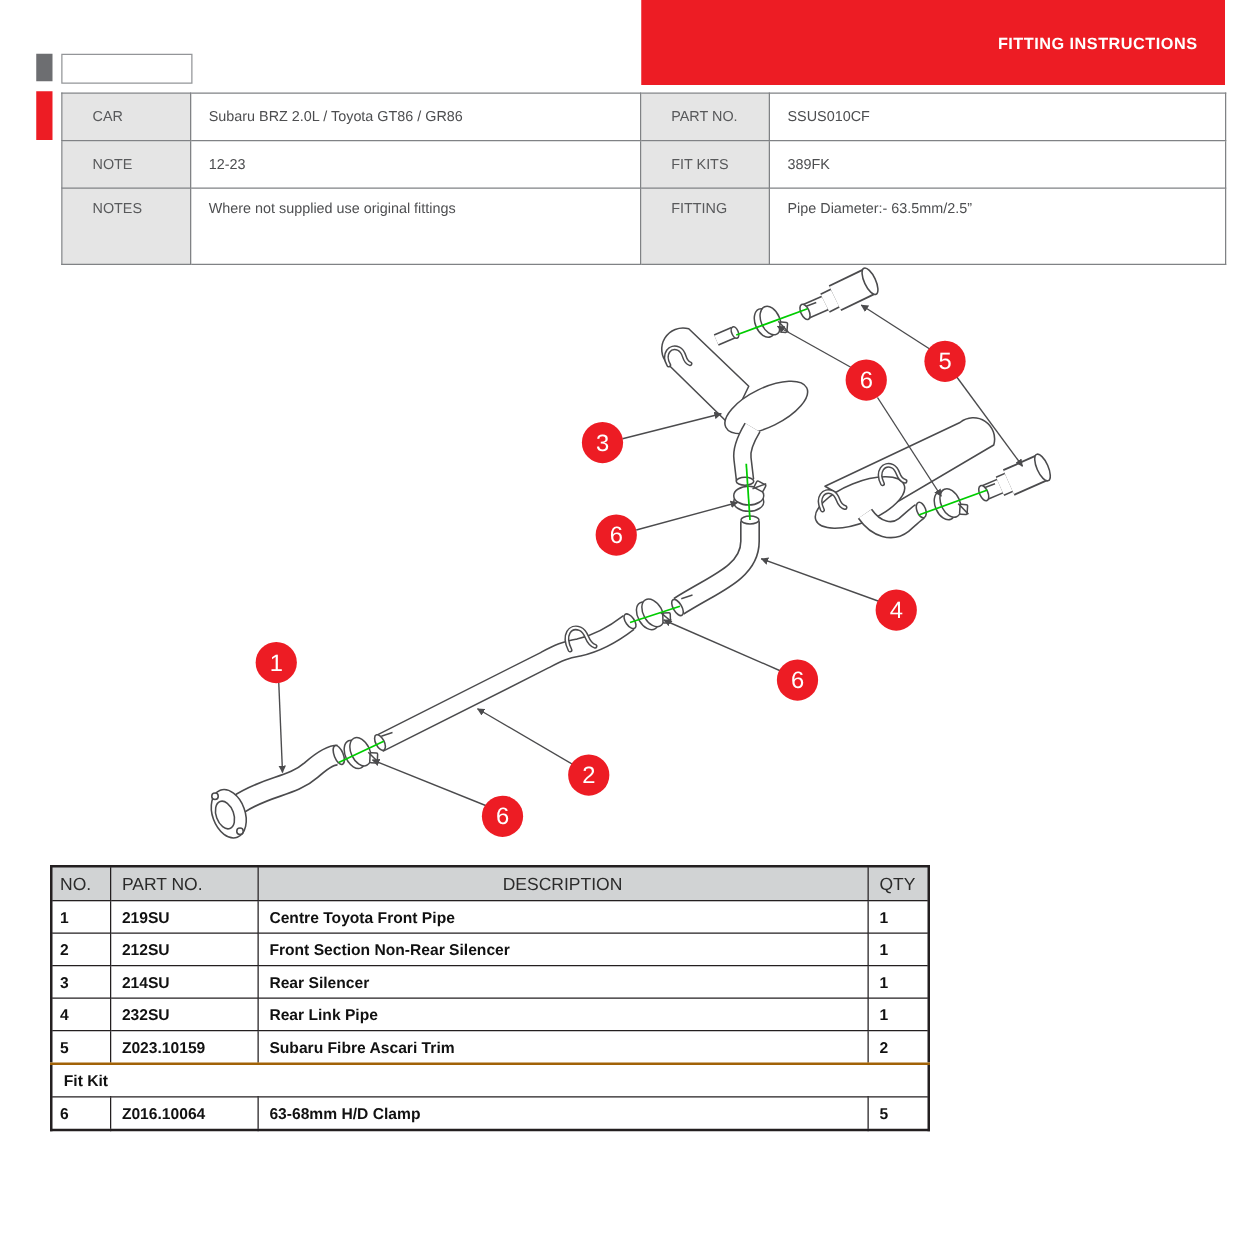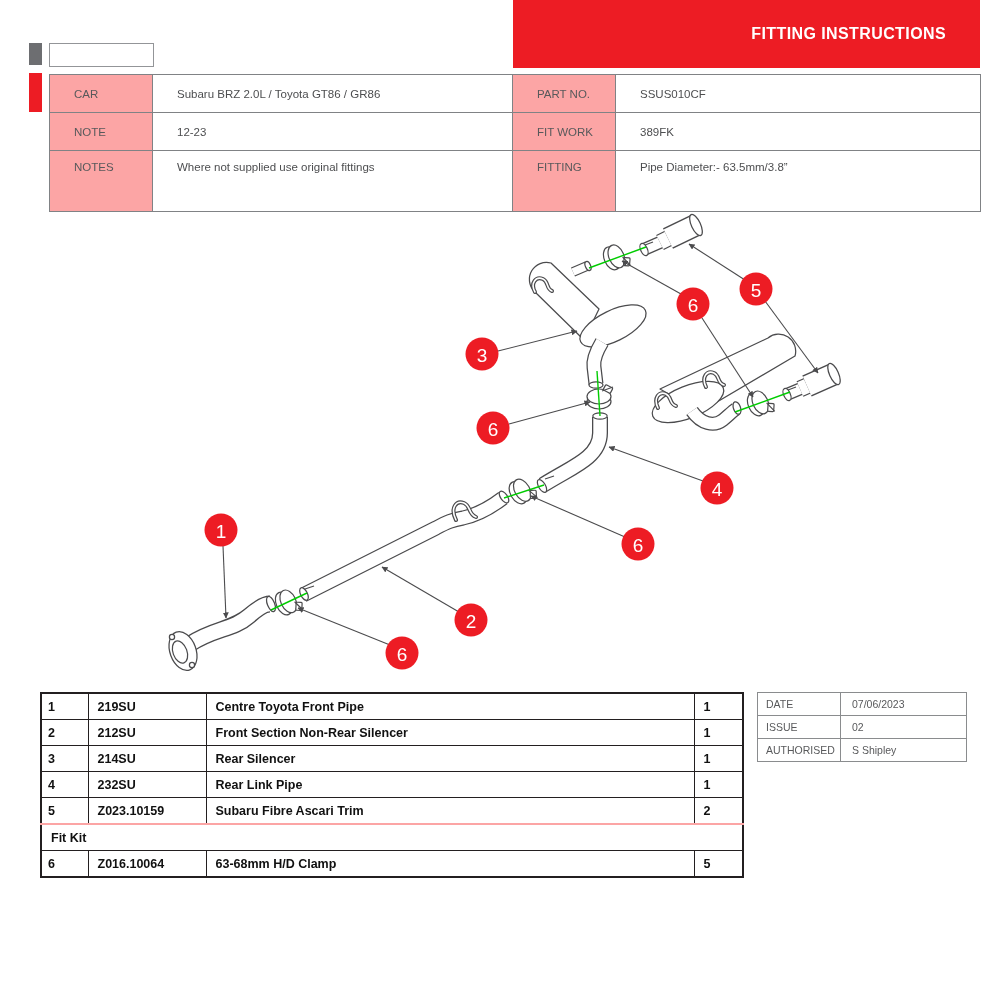--- a/index.html
+++ b/index.html
@@ -2,33 +2,33 @@
 <html><head>
 <meta charset="utf-8">
 <style>
   html,body{margin:0;padding:0;background:#fff;}
   .page{position:relative;width:1000px;height:1000px;background:#fff;overflow:hidden;
         font-family:"Liberation Sans",sans-serif;color:#58595b;}
 
   
   .banner{position:absolute;left:513px;top:0;width:467px;height:68px;background:#ed1c24;
           display:flex;align-items:center;justify-content:flex-end;box-sizing:border-box;
-          padding-right:34px;color:#fff;font-size:16px;font-weight:700;letter-spacing:.4px;}
+          padding-right:22px;color:#fff;font-size:13px;font-weight:700;letter-spacing:.4px;}
   .chip{position:absolute;left:29px;top:43px;width:13px;height:22px;background:#6d6e71;}
   .logo-box{position:absolute;left:49px;top:43px;width:103px;height:22px;background:#fff;border:1px solid #939598;}
   .red-bar{position:absolute;left:29px;top:73px;width:13px;height:39px;background:#ed1c24;}
 
   
   table{border-collapse:collapse;}
   .info{position:absolute;left:49px;top:74px;width:931px;table-layout:fixed;font-size:11.5px;}
   .info td{border:1px solid #808285;padding:0 0 0 13px;color:#58595b;vertical-align:middle;}
-  .info td.val{padding-left:24px;color:#4d4e50;}
+  .info td.val{padding-left:14px;color:#4d4e50;}
   .info tr:nth-child(1) td,.info tr:nth-child(2) td{height:37px;}
   .info tr:nth-child(3) td{height:50px;vertical-align:top;padding-top:10px;margin-left:32px;}
-  .info td.lab{background:#fca5a5;padding-left:24px;}
+  .info td.lab{background:#e5e5e5;padding-left:24px;}
 
   
   .diagram{position:absolute;left:0;top:0;width:1000px;height:1000px;}
   .part{fill:#fff;stroke:#4b4b4d;stroke-width:1.25;stroke-linejoin:round;}
   .tube-o{fill:none;stroke:#4b4b4d;stroke-linecap:butt;stroke-linejoin:round;}
   .tube-i{fill:none;stroke:#fff;stroke-linecap:butt;stroke-linejoin:round;}
   .hook-o{fill:none;stroke:#4b4b4d;stroke-width:4;stroke-linecap:round;}
   .hook-i{fill:none;stroke:#fff;stroke-width:1.6;stroke-linecap:round;}
   .green{fill:none;stroke:#00cc00;stroke-width:1.4;}
   .leader{fill:none;stroke:#4b4b4d;stroke-width:1.1;marker-end:url(#arrw);}
@@ -36,21 +36,21 @@
   .callout text{fill:#fff;font-size:19px;font-family:"Liberation Sans",sans-serif;
                 text-anchor:middle;dominant-baseline:central;}
 
   
   .parts{position:absolute;left:40px;top:692px;width:702px;table-layout:fixed;
          border:2px solid #231f20;font-size:12.5px;color:#111;}
   .parts td{border:1px solid #231f20;padding:0 0 0 9px;height:25px;font-weight:700;}
   .parts tr.hdr td{background:#d1d3d4;height:26px;font-weight:400;font-size:14px;color:#2b2b2b;}
   .parts td.c-no{padding-left:6px;}
   .parts td.c-desc-h{text-align:center;padding:0;}
-  .parts tr.fitlab td{border-top:2px solid #fca5a5;font-weight:700;}
+  .parts tr.fitlab td{border-top:2px solid #a16207;font-weight:700;}
 
   
   .approval{position:absolute;left:757px;top:692px;width:209px;table-layout:fixed;
             font-size:10.5px;color:#58595b;}
   .approval td{border:1px solid #8a8c8e;height:22px;padding:0 0 0 8px;background:#fff;}
   .approval td.val{padding-left:11px;}
 
   
   .note{position:absolute;left:40px;top:901px;font-size:9.5px;color:#4b4b4d;letter-spacing:.1px;}
   .note .pfx{color:#ed1c24;font-weight:700;}
@@ -75,28 +75,28 @@
     <tbody>
         <tr>
       <td class="lab">CAR</td>
       <td class="val">Subaru BRZ 2.0L / Toyota GT86 / GR86</td>
       <td class="lab">PART NO.</td>
       <td class="val">SSUS010CF</td>
     </tr>
     <tr>
       <td class="lab">NOTE</td>
       <td class="val">12-23</td>
-      <td class="lab">FIT WORK</td>
+      <td class="lab">FIT KITS</td>
       <td class="val">389FK</td>
     </tr>
     <tr>
       <td class="lab">NOTES</td>
       <td class="val">Where not supplied use original fittings</td>
       <td class="lab">FITTING</td>
-      <td class="val">Pipe Diameter:- 63.5mm/3.8”</td>
+      <td class="val">Pipe Diameter:- 63.5mm/2.5”</td>
     </tr>
   </tbody>
     </table>
 
   <svg class="diagram" viewBox="0 0 1000 1000">
     <defs>
       <marker id="arrw" viewBox="0 0 6 6" refX="5.5" refY="3" markerWidth="5.5" markerHeight="5.5" orient="auto">
         <path d="M0,0 L6,3 L0,6 Z" fill="#4b4b4d"></path>
       </marker>
       <g id="clampdef">
@@ -251,20 +251,26 @@
   </svg>
 
   <table class="parts">
     <colgroup>
         <col style="width:47px">
         <col style="width:118px">
         <col style="width:488px">
         <col style="width:49px">
       </colgroup>
     <tbody>
+        <tr class="hdr">
+      <td class="c-no">NO.</td>
+      <td>PART NO.</td>
+      <td class="c-desc-h">DESCRIPTION</td>
+      <td>QTY</td>
+    </tr>
     <tr>
       <td class="c-no">1</td>
       <td>219SU</td>
       <td>Centre Toyota Front Pipe</td>
       <td>1</td>
     </tr>
     <tr>
       <td class="c-no">2</td>
       <td>212SU</td>
       <td>Front Section Non-Rear Silencer</td>
@@ -293,35 +299,15 @@
     </tr>
     <tr>
       <td class="c-no">6</td>
       <td>Z016.10064</td>
       <td>63-68mm H/D Clamp</td>
       <td>5</td>
     </tr>
   </tbody>
     </table>
 
-  <table class="approval">
-    <colgroup>
-        <col style="width:83px">
-        <col style="width:126px">
-      </colgroup>
-    <tbody>
-        <tr>
-      <td>DATE</td>
-      <td class="val">07/06/2023</td>
-    </tr>
-    <tr>
-      <td>ISSUE</td>
-      <td class="val">02</td>
-    </tr>
-    <tr>
-      <td>AUTHORISED</td>
-      <td class="val">S Shipley</td>
-    </tr>
-  </tbody>
-    </table>
 
 
 </div>
 
 </body></html>

